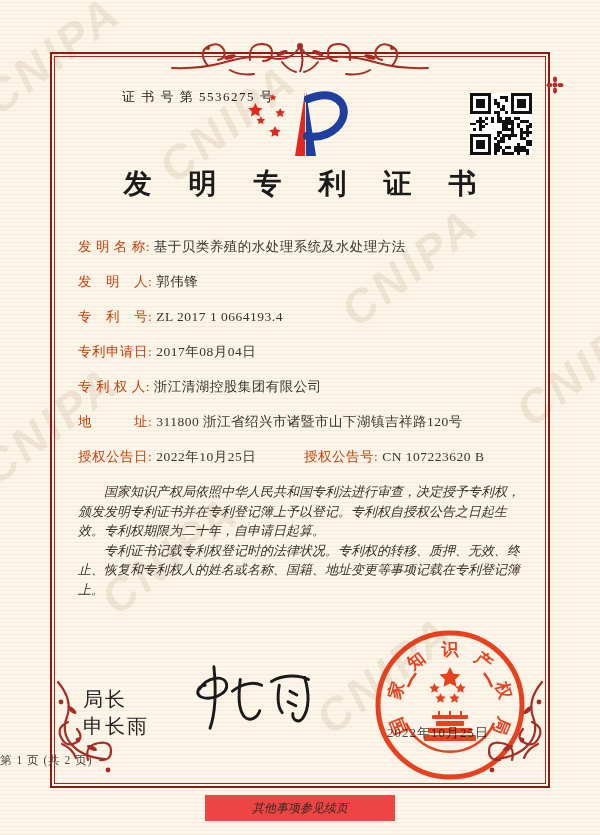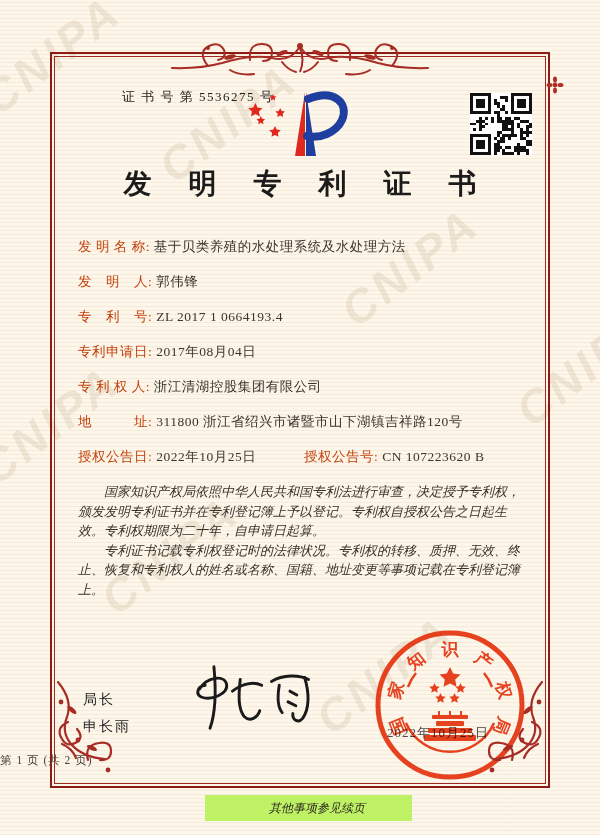--- a/index.html
+++ b/index.html
@@ -19,30 +19,30 @@
          font-size:28px;font-weight:bold;color:#1b1b1b;letter-spacing:15px;text-indent:15px;}
   .fields{position:absolute;left:78px;top:238px;width:455px;font-size:13.5px;color:#3a362f;letter-spacing:0.5px;}
   .field-row{height:35px;line-height:17px;white-space:nowrap;}
   .field-label{color:#c2410c;}
   .grant-row{position:relative;height:35px;line-height:17px;white-space:nowrap;font-size:13.5px;}
   .grant-second{position:absolute;left:226px;top:0;font-family:Liberation Serif, serif;}
   .paras{position:absolute;left:78px;top:482px;width:450px;font-size:13px;line-height:19.5px;
          color:#363129;font-style:italic;}
   .paras p{margin:0;text-indent:2em;}
   .signer{position:absolute;left:83px;top:686px;font-family:"Liberation Sans","DejaVu Sans",sans-serif;
-          font-size:14px;color:#242424;line-height:27px;letter-spacing:2px;}
+          font-size:20px;color:#242424;line-height:27px;letter-spacing:2px;}
   .signature{position:absolute;left:180px;top:658px;width:140px;height:78px;}
   .seal-date{position:absolute;left:387px;top:724px;font-size:13px;color:#4c4a46;letter-spacing:1px;z-index:3;}
   .seal{position:absolute;left:372px;top:627px;width:156px;height:156px;z-index:4;mix-blend-mode:multiply;opacity:0.93;}
   .seal-char{font-size:17px;font-weight:bold;fill:#e4330f;text-anchor:middle;dominant-baseline:middle;
              font-family:"Liberation Serif","DejaVu Serif",serif;}
   .page-info{position:absolute;left:0;top:753px;width:100%;text-align:left;font-size:11.5px;
              color:#4a453d;letter-spacing:1px;}
   .footer-note{position:absolute;left:205px;top:795px;width:190px;height:26px;line-height:26px;
-               background:#bef264;text-align:center;font-size:12px;font-style:italic;color:#2f2b24;padding-left:17px;}
+               background:#ef4444;text-align:center;font-size:12px;font-style:italic;color:#2f2b24;}
   .ornament-top{position:absolute;left:170px;top:28px;width:260px;height:54px;z-index:2;}
   .corner-bl{position:absolute;left:48px;top:680px;width:74px;height:102px;z-index:2;}
   .corner-br{position:absolute;left:478px;top:680px;width:74px;height:102px;z-index:2;}
   .mini-flower{position:absolute;left:546px;top:76px;width:18px;height:18px;}
   .content{position:relative;z-index:1;}
 </style>
 </head>
 <body>
 
 <div class="page">

